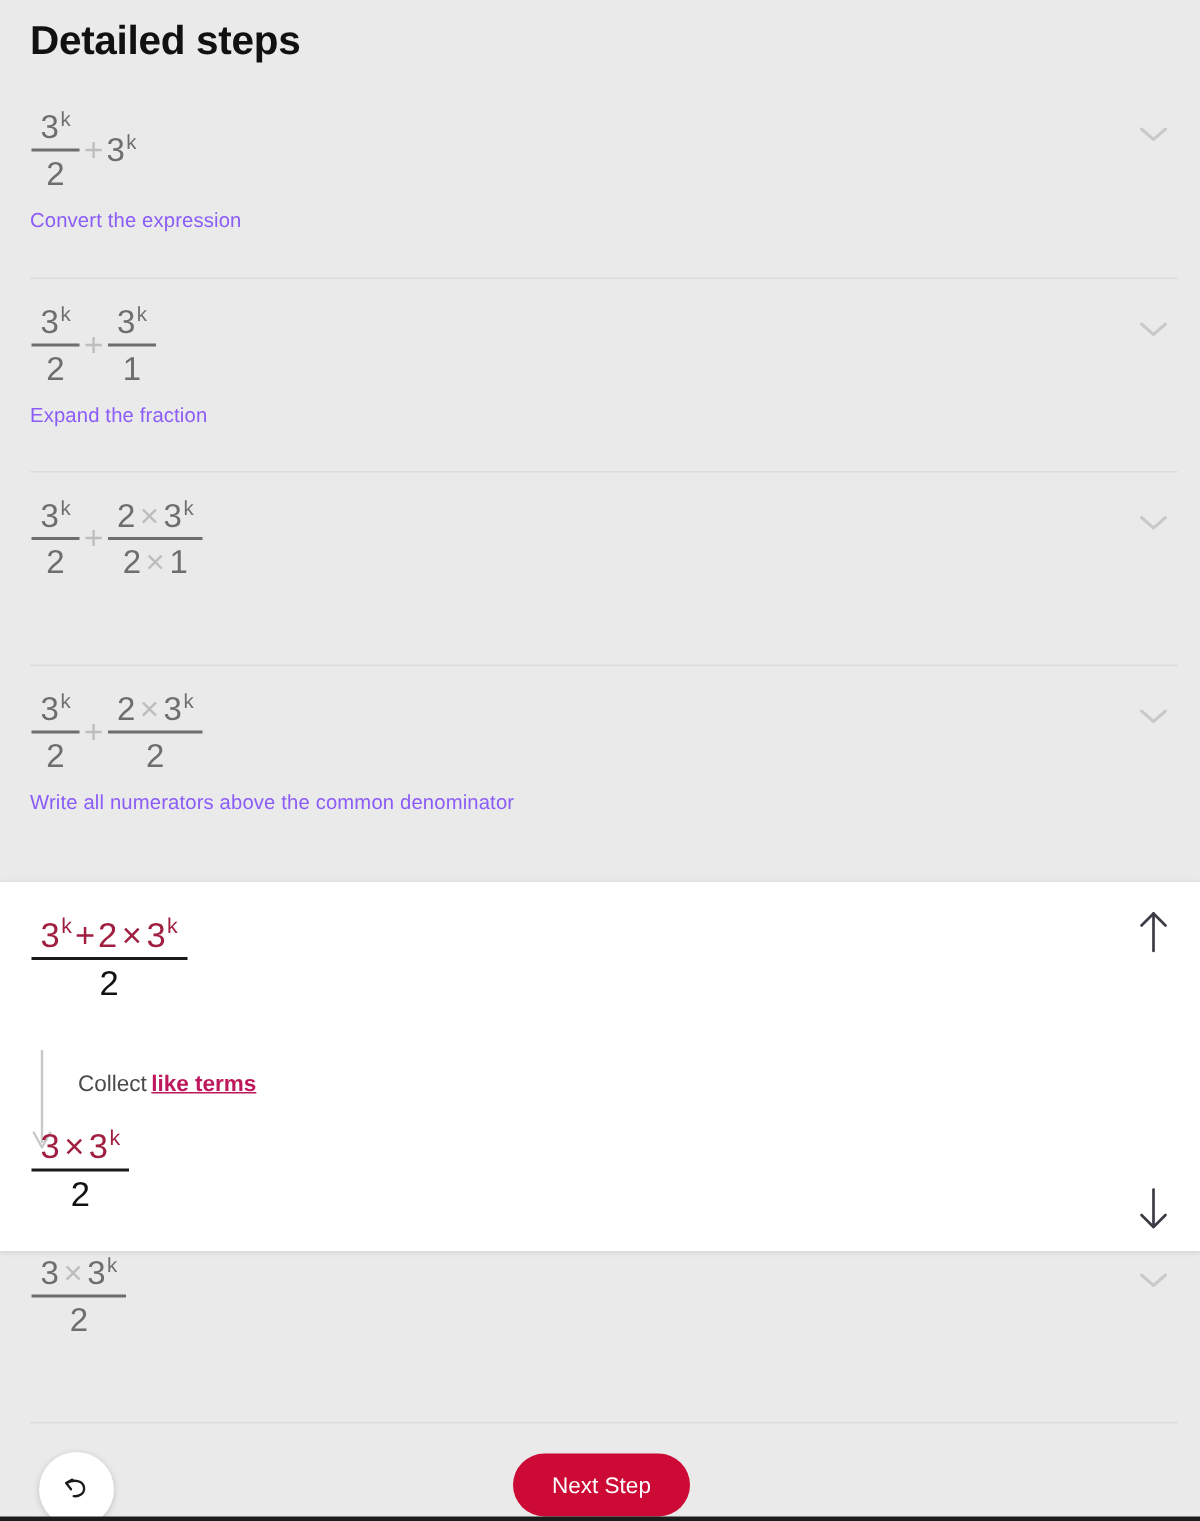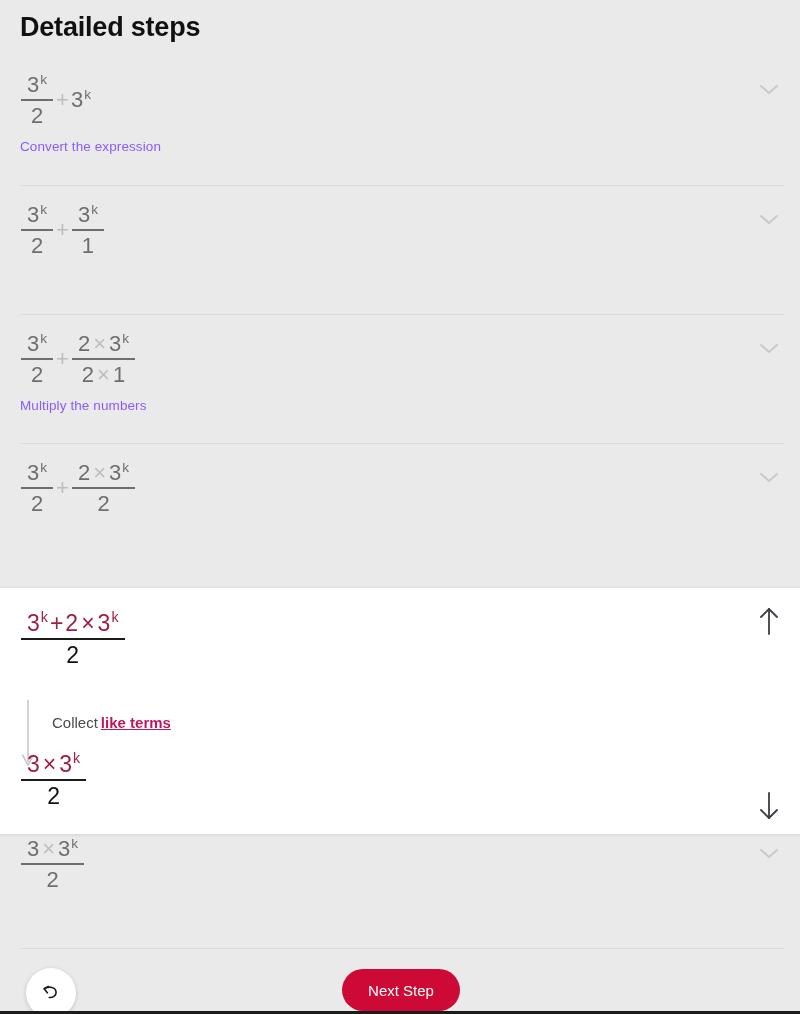--- a/index.html
+++ b/index.html
@@ -242,20 +242,21 @@
           <span class="bar"></span>
           <span class="den">2</span>
         </span>
         <span class="op plus">+</span>
         <span class="frac faded-bar">
           <span class="num"><span>3</span><sup class="exp">k</sup></span>
           <span class="bar"></span>
           <span class="den">1</span>
         </span>
       </span>
+      <span class="step-label">Expand the fraction</span>
       <span class="chevron-down">
         <svg viewBox="0 0 22 14" width="22" height="14">
             <path d="M3 4 L11 11 L19 4" stroke="#c4c4c4" stroke-width="2" fill="none" stroke-linecap="round" stroke-linejoin="round"></path>
           </svg>
       </span>
     </div>
   </div>
   <div class="sep" style="top:314px;"></div>
 
   <div class="step" style="top:331px;">
@@ -266,21 +267,20 @@
           <span class="bar"></span>
           <span class="den">2</span>
         </span>
         <span class="op plus">+</span>
         <span class="frac faded-bar">
           <span class="num"><span>2</span><span class="op times">×</span><span>3</span><sup class="exp">k</sup></span>
           <span class="bar"></span>
           <span class="den"><span>2</span><span class="op times">×</span><span>1</span></span>
         </span>
       </span>
-      <span class="step-label">Multiply the numbers</span>
       <span class="chevron-down">
         <svg viewBox="0 0 22 14" width="22" height="14">
             <path d="M3 4 L11 11 L19 4" stroke="#c4c4c4" stroke-width="2" fill="none" stroke-linecap="round" stroke-linejoin="round"></path>
           </svg>
       </span>
     </div>
   </div>
   <div class="sep" style="top:443px;"></div>
 
   <div class="step" style="top:460px;">
@@ -291,20 +291,21 @@
           <span class="bar"></span>
           <span class="den">2</span>
         </span>
         <span class="op plus">+</span>
         <span class="frac faded-bar">
           <span class="num"><span>2</span><span class="op times">×</span><span>3</span><sup class="exp">k</sup></span>
           <span class="bar"></span>
           <span class="den">2</span>
         </span>
       </span>
+      <span class="step-label">Write all numerators above the common denominator</span>
       <span class="chevron-down">
         <svg viewBox="0 0 22 14" width="22" height="14">
             <path d="M3 4 L11 11 L19 4" stroke="#c4c4c4" stroke-width="2" fill="none" stroke-linecap="round" stroke-linejoin="round"></path>
           </svg>
       </span>
     </div>
   </div>
 
   <div class="active-card">
 

